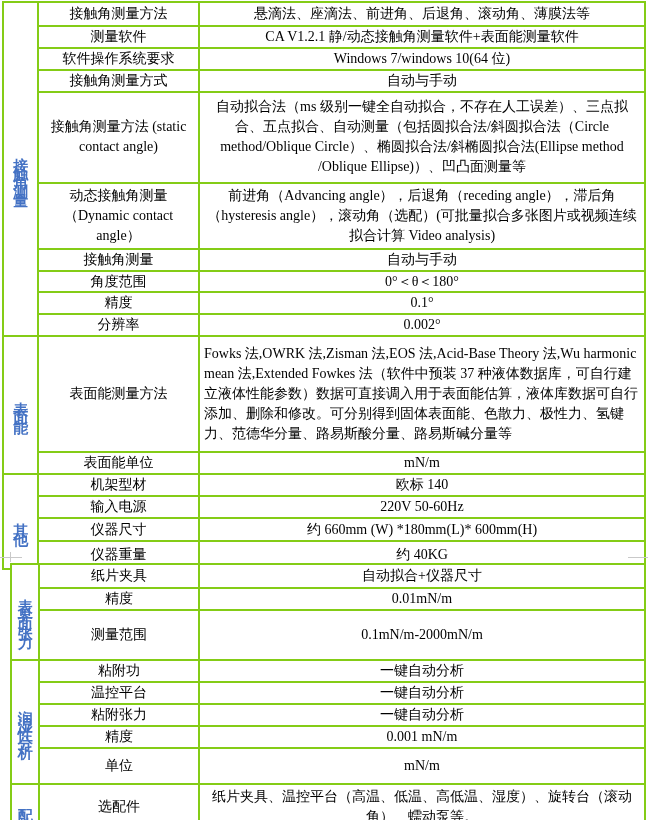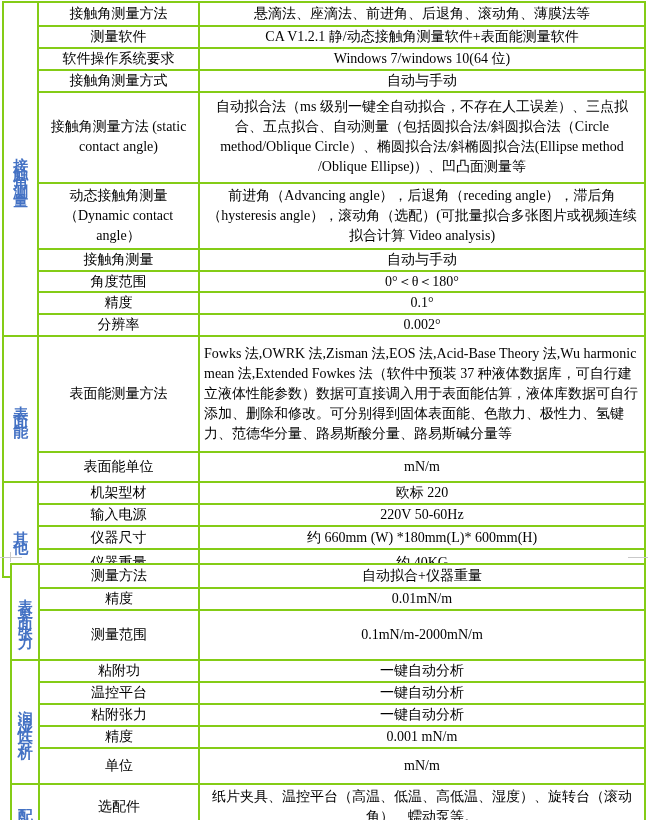--- a/index.html
+++ b/index.html
@@ -82,29 +82,29 @@
     <tr style="height:18px">
       <td class="p">分辨率</td>
       <td class="v">0.002°</td>
     </tr>
 
     <tr class="sec" style="height:116px">
       <td class="cat" rowspan="2"><span class="vtext">表面能</span></td>
       <td class="p">表面能测量方法</td>
       <td class="v left">Fowks 法,OWRK 法,Zisman 法,EOS 法,Acid-Base Theory 法,Wu harmonic mean 法,Extended Fowkes 法（软件中预装 37 种液体数据库，可自行建立液体性能参数）数据可直接调入用于表面能估算，液体库数据可自行添加、删除和修改。可分别得到固体表面能、色散力、极性力、氢键力、范德华分量、路易斯酸分量、路易斯碱分量等</td>
     </tr>
-    <tr style="height:30px">
+    <tr style="height:22px">
       <td class="p">表面能单位</td>
       <td class="v">mN/m</td>
     </tr>
 
     <tr class="sec" style="height:22px">
       <td class="cat" rowspan="4"><span class="vtext">其他</span></td>
       <td class="p">机架型材</td>
-      <td class="v">欧标 220</td>
+      <td class="v">欧标 140</td>
     </tr>
     <tr style="height:22px">
       <td class="p">输入电源</td>
       <td class="v">220V 50-60Hz</td>
     </tr>
     <tr style="height:23px">
       <td class="p">仪器尺寸</td>
       <td class="v">约 660mm (W) *180mm(L)* 600mm(H)</td>
     </tr>
     <tr style="height:28px">
@@ -120,22 +120,22 @@
 
 <table class="spec" id="table2">
   <colgroup>
       <col style="width:28px">
       <col style="width:160px">
       <col>
     </colgroup>
   <tbody>
     <tr style="height:24px">
       <td class="cat" rowspan="3"><span class="vtext">表界面张力</span></td>
-      <td class="p">测量方法</td>
-      <td class="v">自动拟合+仪器重量</td>
+      <td class="p">纸片夹具</td>
+      <td class="v">自动拟合+仪器尺寸</td>
     </tr>
     <tr style="height:21px">
       <td class="p">精度</td>
       <td class="v">0.01mN/m</td>
     </tr>
     <tr style="height:50px">
       <td class="p">测量范围</td>
       <td class="v">0.1mN/m-2000mN/m</td>
     </tr>
 

